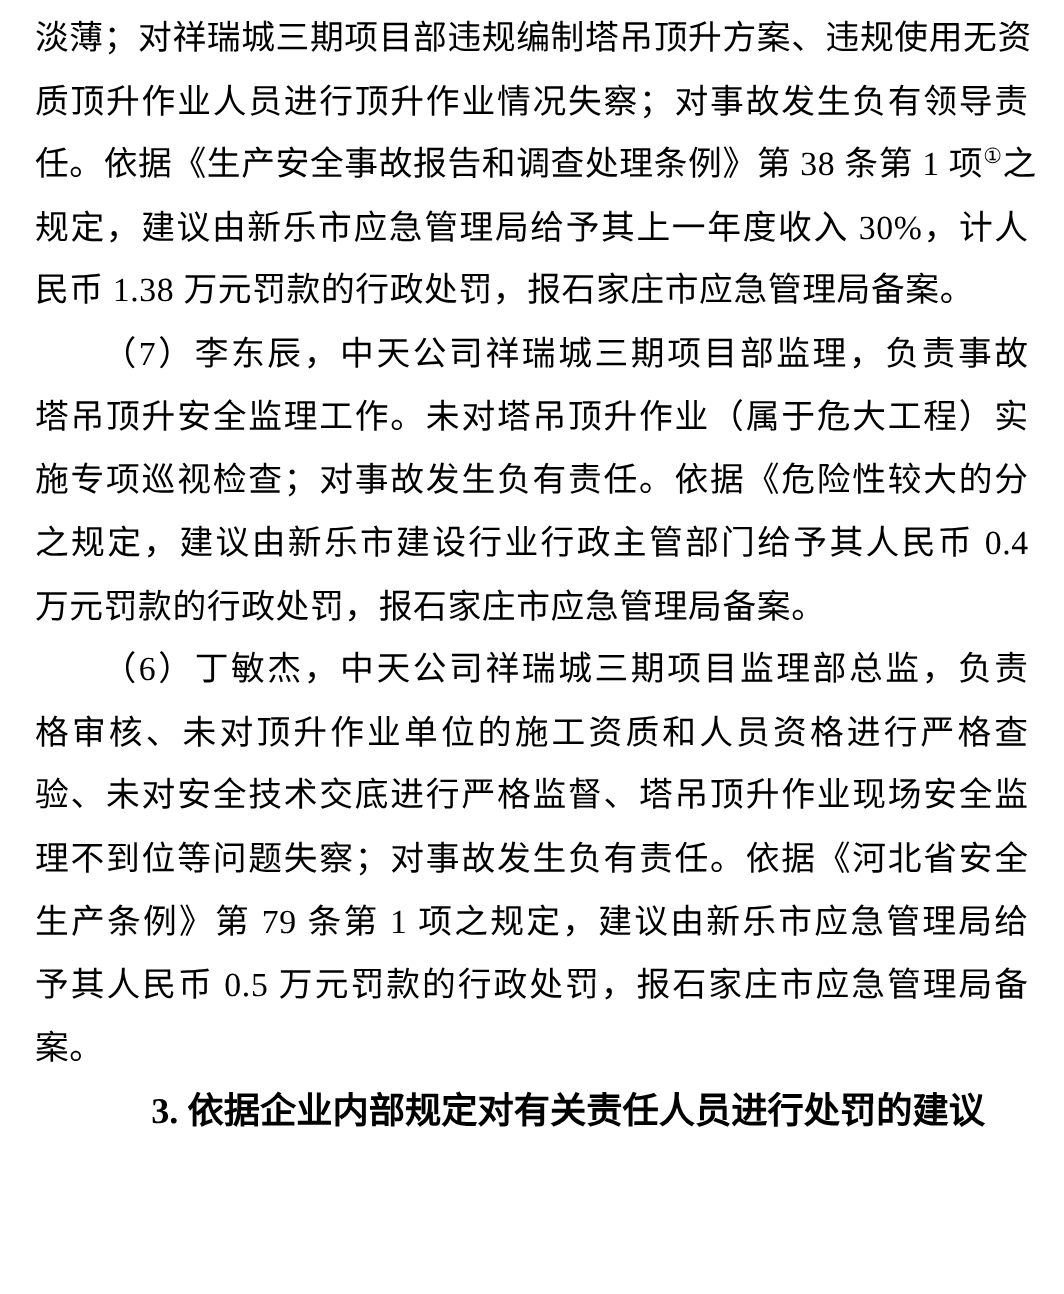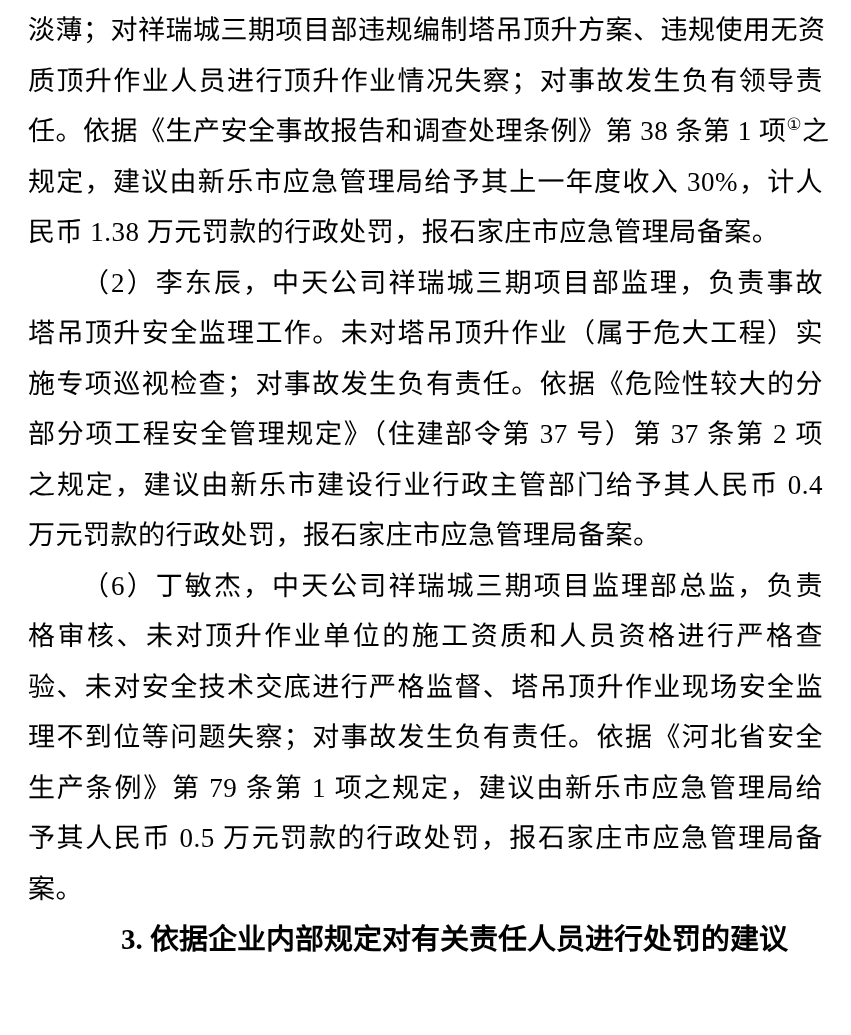--- a/index.html
+++ b/index.html
@@ -63,24 +63,23 @@
 
     <div>
       <div class="line">淡薄；对祥瑞城三期项目部违规编制塔吊顶升方案、违规使用无资</div>
       <div class="line">质顶升作业人员进行顶升作业情况失察；对事故发生负有领导责</div>
       <div class="line"><span>任。依据《生产安全事故报告和调查处理条例》第 38 条第 1 项</span><span class="fnref">①</span><span>之</span></div>
       <div class="line">规定，建议由新乐市应急管理局给予其上一年度收入 30%，计人</div>
       <div class="line para-end">民币 1.38 万元罚款的行政处罚，报石家庄市应急管理局备案。</div>
     </div>
 
     <div>
-      <div class="line indent">（2）李东辰，中天公司祥瑞城三期项目部监理，负责事故</div>
+      <div class="line indent">（7）李东辰，中天公司祥瑞城三期项目部监理，负责事故</div>
       <div class="line">塔吊顶升安全监理工作。未对塔吊顶升作业（属于危大工程）实</div>
       <div class="line">施专项巡视检查；对事故发生负有责任。依据《危险性较大的分</div>
-      <div class="line">部分项工程安全管理规定》（住建部令第 37 号）第 37 条第 2 项</div>
       <div class="line">之规定，建议由新乐市建设行业行政主管部门给予其人民币 0.4</div>
       <div class="line para-end">万元罚款的行政处罚，报石家庄市应急管理局备案。</div>
     </div>
 
     <div>
       <div class="line indent">（6）丁敏杰，中天公司祥瑞城三期项目监理部总监，负责</div>
       <div class="line">格审核、未对顶升作业单位的施工资质和人员资格进行严格查</div>
       <div class="line">验、未对安全技术交底进行严格监督、塔吊顶升作业现场安全监</div>
       <div class="line">理不到位等问题失察；对事故发生负有责任。依据《河北省安全</div>
       <div class="line">生产条例》第 79 条第 1 项之规定，建议由新乐市应急管理局给</div>

